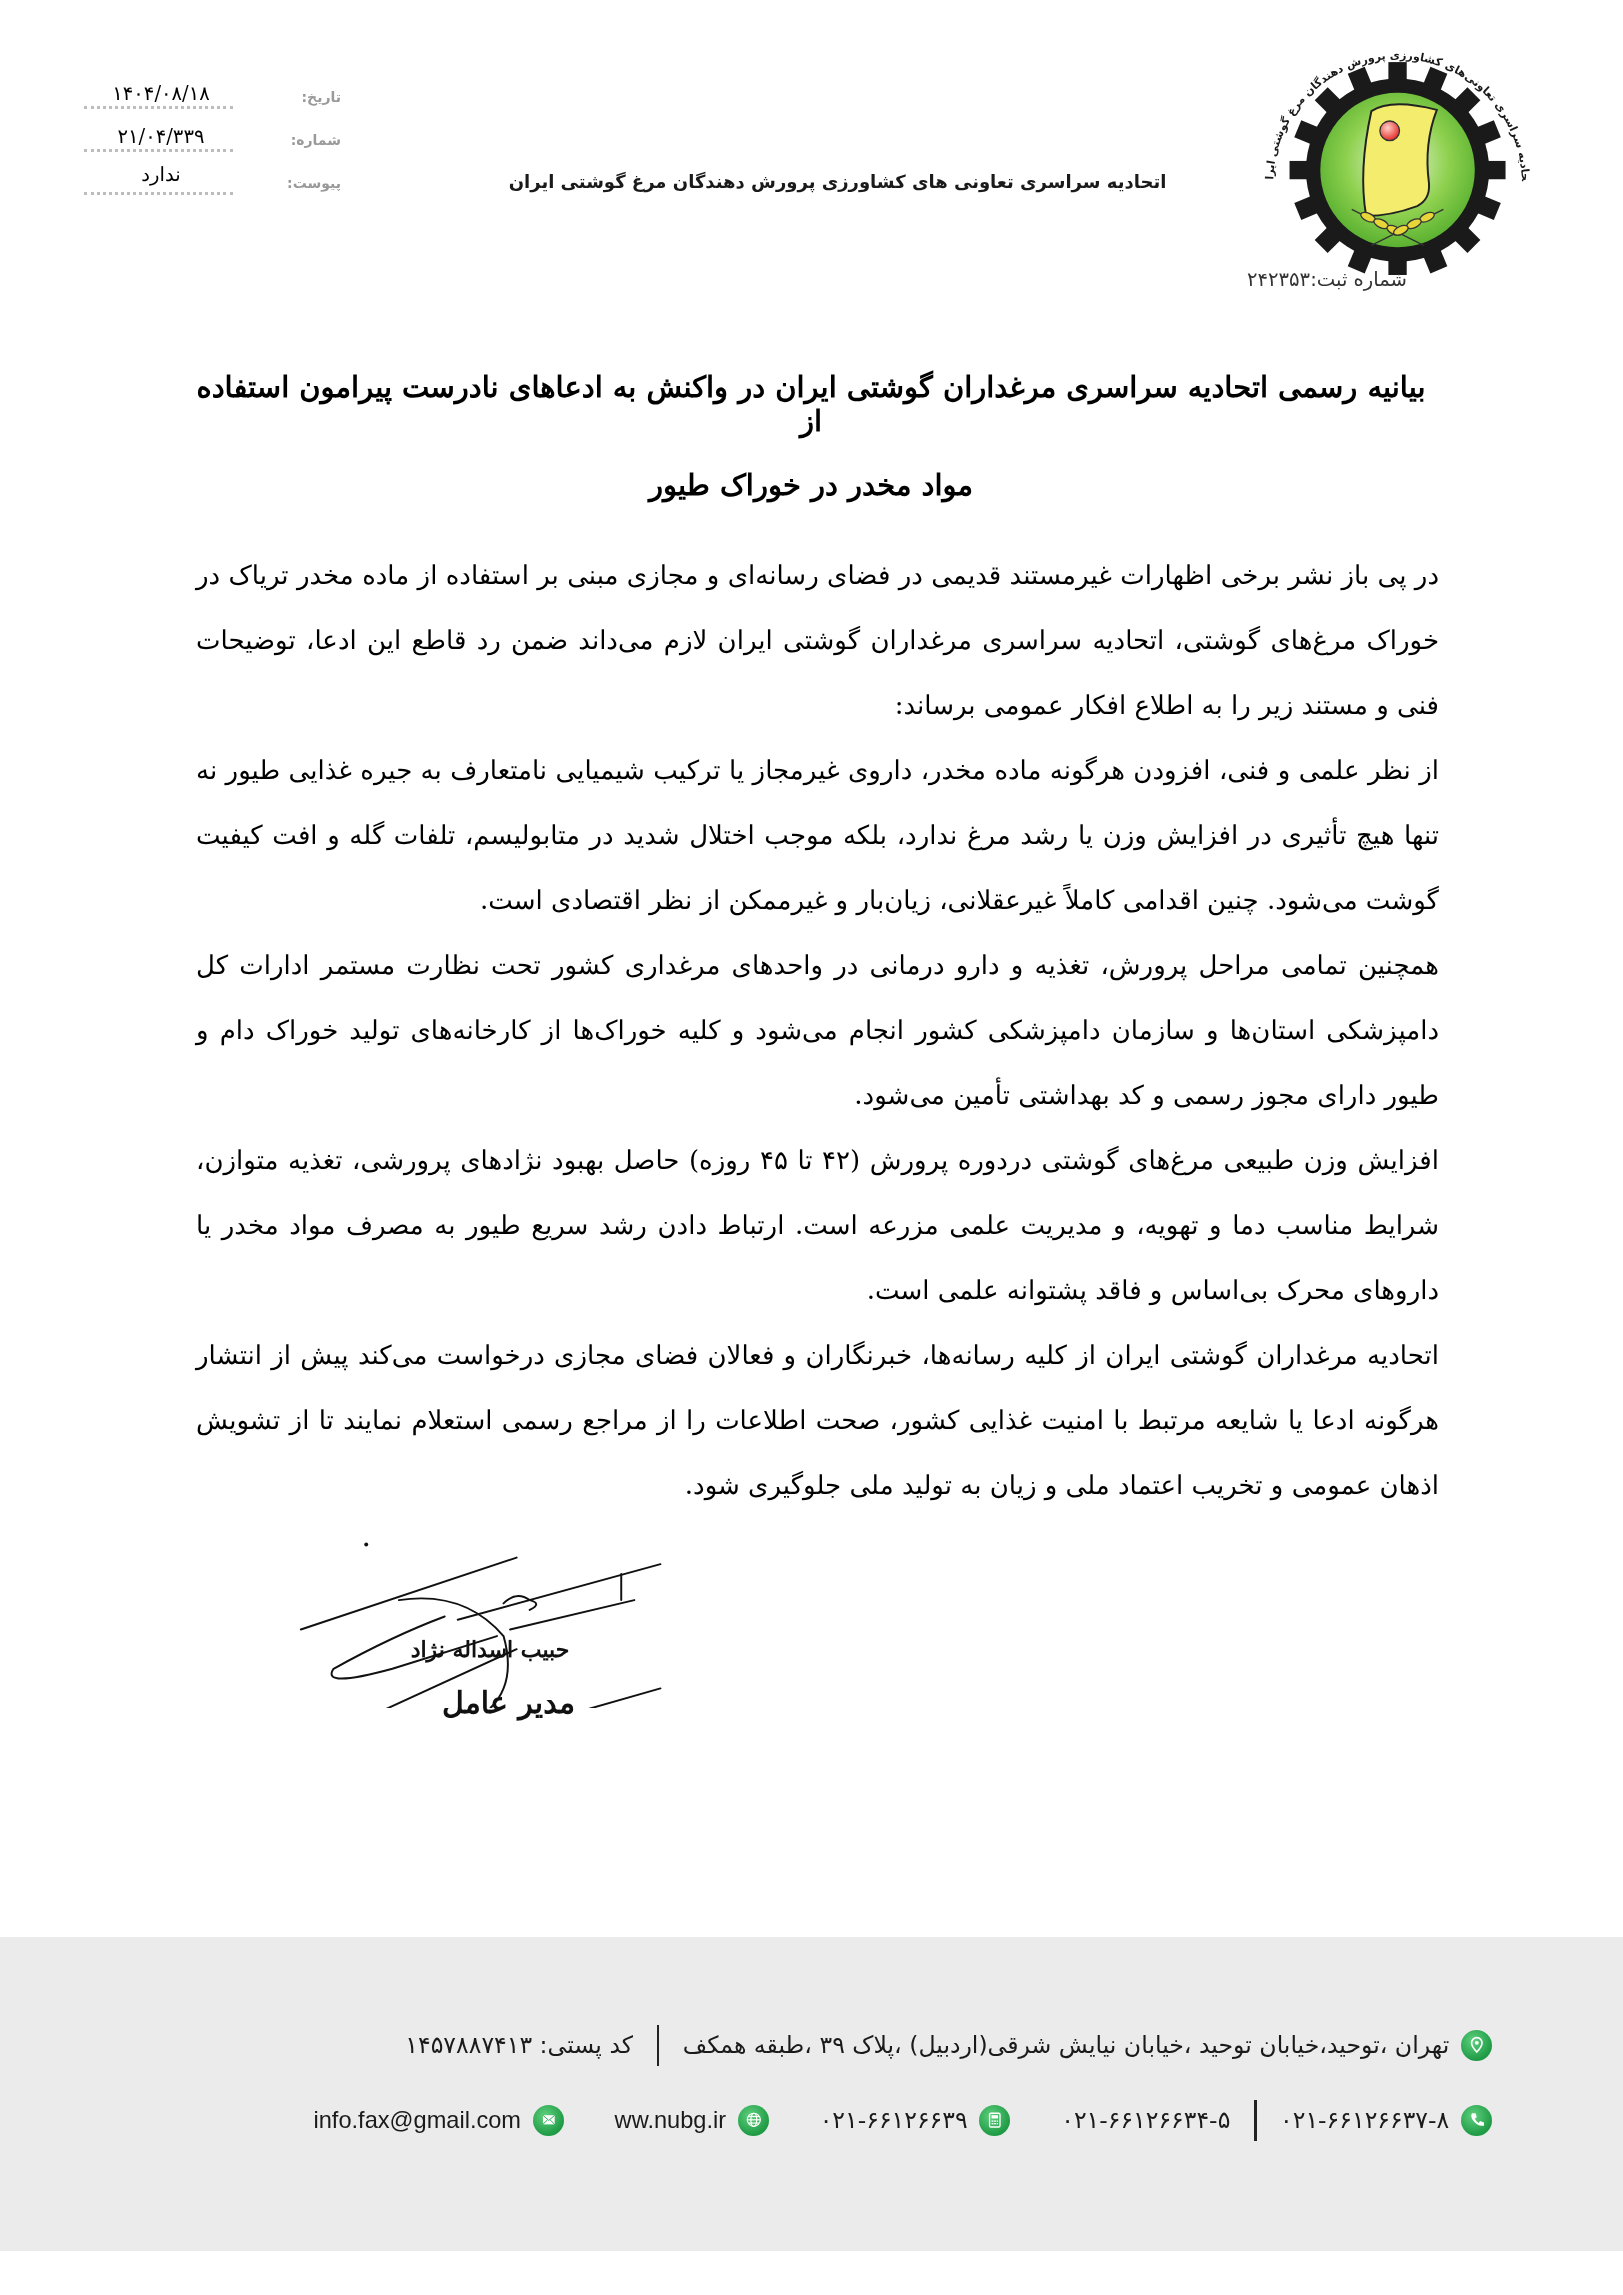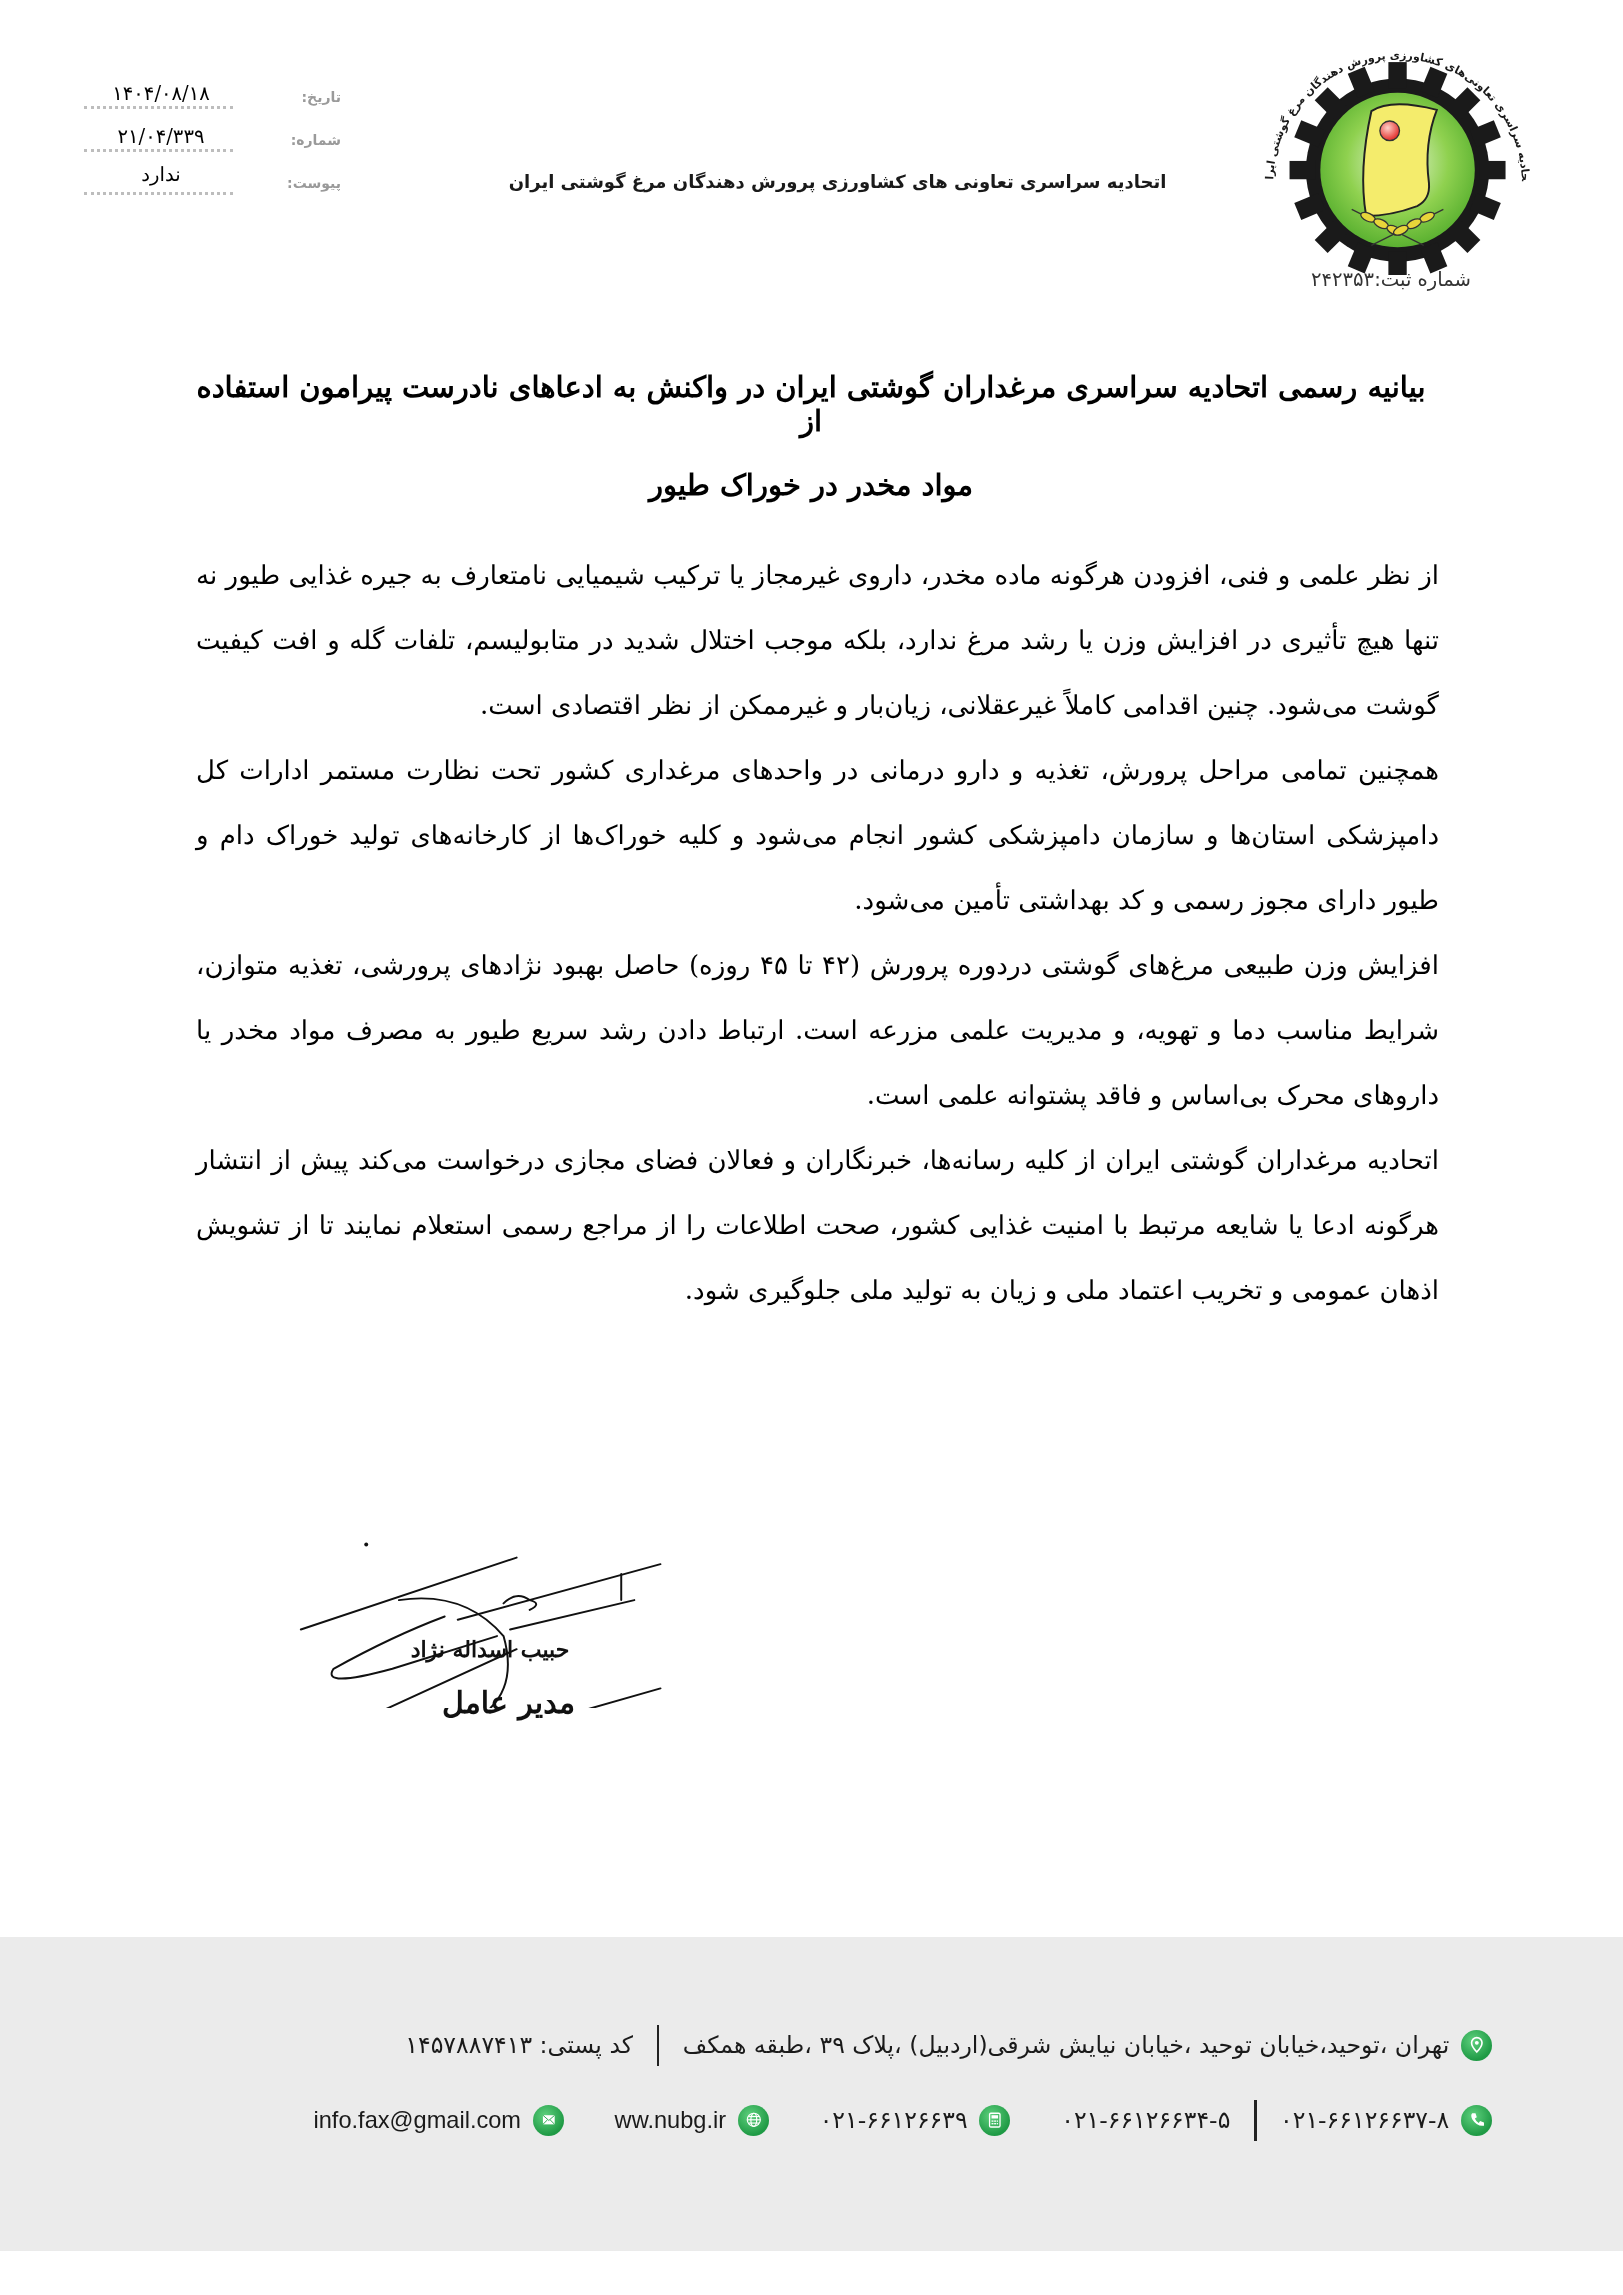--- a/index.html
+++ b/index.html
@@ -2,21 +2,21 @@
 <html style="font-size:10.5px"><head>
   <meta charset="utf-8">
   <style>
     html, body { margin: 0; padding: 0; background: #ffffff; }
     body { width: 1623px; height: 2295px; position: relative; overflow: hidden;
            font-family: "DejaVu Sans", sans-serif; color: #111; }
 
     
     .logo-wrap { position: absolute; left: 1247px; top: 39px; width: 288px; height: 262px; }
     .logo-wrap svg { width: 288px; height: 236px; display: block; }
-    .reg-no { position: absolute; left: 0; width: 288px; top: 229px; text-align: center;
+    .reg-no { position: absolute; left: 0; width: 288px; top: 229px; text-align: left;
               font-size: 19.6px; color: #333; direction: rtl; }
     .org-title { position: absolute; left: 484px; top: 171px; width: 707px; text-align: center;
                  font-size: 18px; font-weight: bold; color: #1a1a1a; direction: rtl; }
 
     .meta { position: absolute; left: 79px; top: 82px; width: 262px; }
     .meta-row { position: relative; height: 43px; direction: rtl; }
     .meta-label { position: absolute; right: 0; top: 6.5px; font-size: 14px; color: #9a9a9a; font-weight: bold; }
     .meta-dots { position: absolute; left: 5.2px; top: 23.6px; width: 149px; border-bottom: 3.3px dotted #bdbdbd; }
     .meta-value { position: absolute; left: 6.5px; width: 151px; top: 0px; text-align: center;
                   font-family: "DejaVu Serif", serif; font-size: 19.6px; color: #000; }
@@ -131,20 +131,21 @@
     <span class="meta-label">پیوست:</span>
     <span class="meta-dots"></span>
     <span class="meta-value">ندارد</span>
   </div>
 </div>
 
 <div class="doc-title l1">بیانیه رسمی اتحادیه سراسری مرغداران گوشتی ایران در واکنش به ادعاهای نادرست پیرامون استفاده از</div>
 <div class="doc-title l2">مواد مخدر در خوراک طیور</div>
 
 <div class="body-text">
+  <p>در پی باز نشر برخی اظهارات غیرمستند قدیمی در فضای رسانه‌ای و مجازی مبنی بر استفاده از ماده مخدر تریاک در خوراک مرغ‌های گوشتی، اتحادیه سراسری مرغداران گوشتی ایران لازم می‌داند ضمن رد قاطع این ادعا، توضیحات فنی و مستند زیر را به اطلاع افکار عمومی برساند:</p>
   <p>از نظر علمی و فنی، افزودن هرگونه ماده مخدر، داروی غیرمجاز یا ترکیب شیمیایی نامتعارف به جیره غذایی طیور نه تنها هیچ تأثیری در افزایش وزن یا رشد مرغ ندارد، بلکه موجب اختلال شدید در متابولیسم، تلفات گله و افت کیفیت گوشت می‌شود. چنین اقدامی کاملاً غیرعقلانی، زیان‌بار و غیرممکن از نظر اقتصادی است.</p>
   <p>همچنین تمامی مراحل پرورش، تغذیه و دارو درمانی در واحدهای مرغداری کشور تحت نظارت مستمر ادارات کل دامپزشکی استان‌ها و سازمان دامپزشکی کشور انجام می‌شود و کلیه خوراک‌ها از کارخانه‌های تولید خوراک دام و طیور دارای مجوز رسمی و کد بهداشتی تأمین می‌شود.</p>
   <p>افزایش وزن طبیعی مرغ‌های گوشتی دردوره پرورش (۴۲ تا ۴۵ روزه) حاصل بهبود نژادهای پرورشی، تغذیه متوازن، شرایط مناسب دما و تهویه، و مدیریت علمی مزرعه است. ارتباط دادن رشد سریع طیور به مصرف مواد مخدر یا داروهای محرک بی‌اساس و فاقد پشتوانه علمی است.</p>
   <p>اتحادیه مرغداران گوشتی ایران از کلیه رسانه‌ها، خبرنگاران و فعالان فضای مجازی درخواست می‌کند پیش از انتشار هرگونه ادعا یا شایعه مرتبط با امنیت غذایی کشور، صحت اطلاعات را از مراجع رسمی استعلام نمایند تا از تشویش اذهان عمومی و تخریب اعتماد ملی و زیان به تولید ملی جلوگیری شود.</p>
 </div>
 
 <div class="signature">
   <svg viewBox="0 0 620 260">
     <g fill="none" stroke="#111" stroke-width="3" stroke-linecap="round">
       <path d="M10,140 L340,30"></path>

